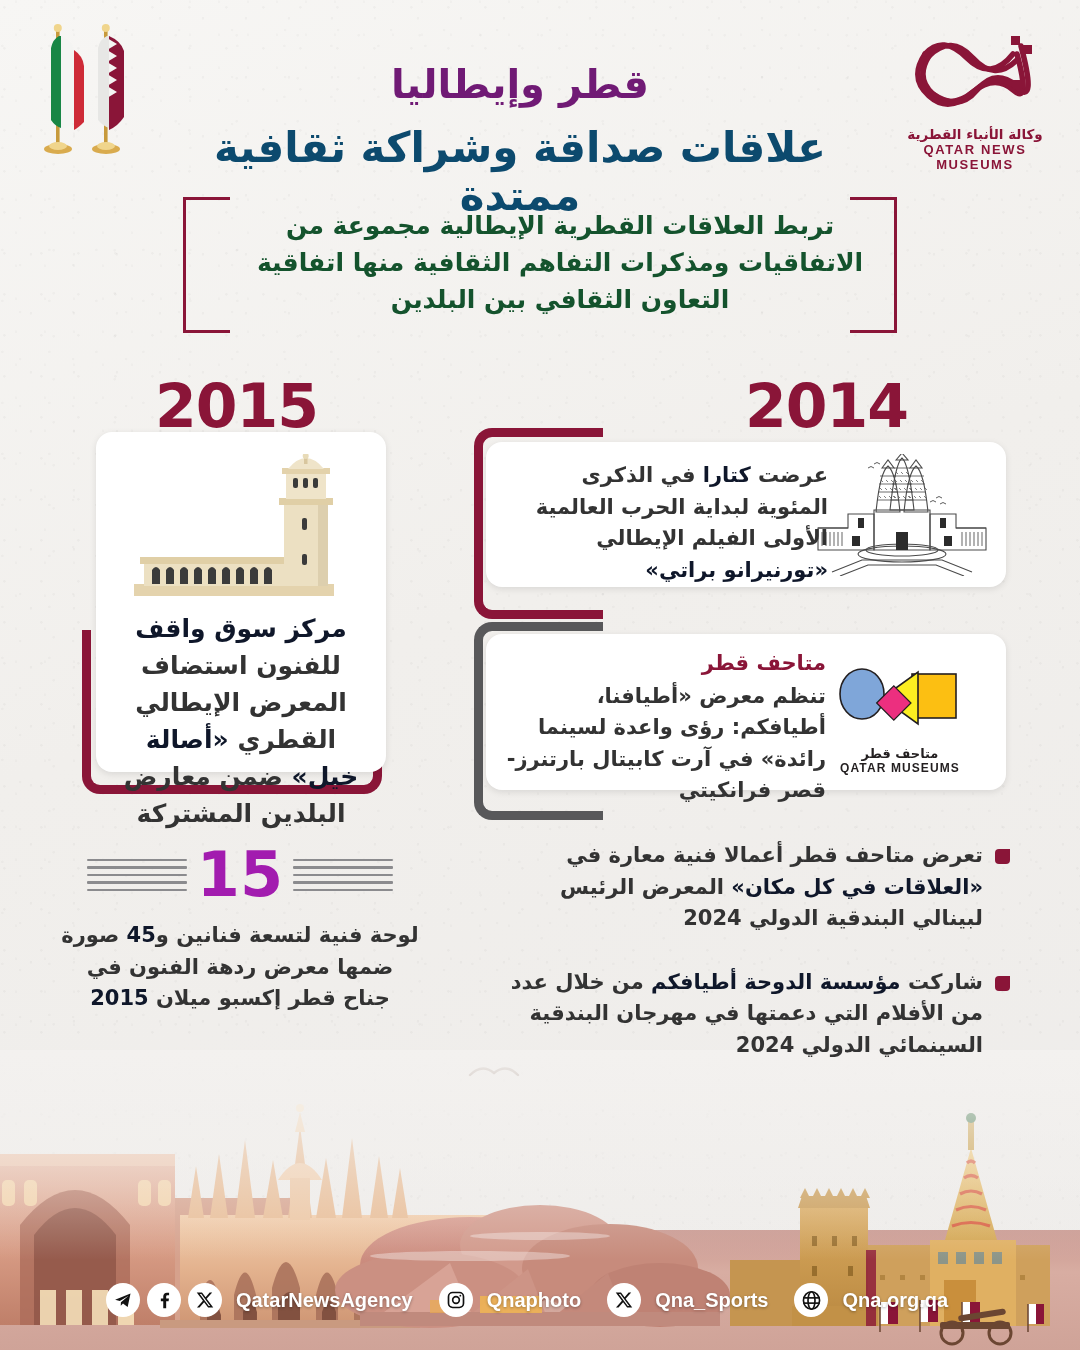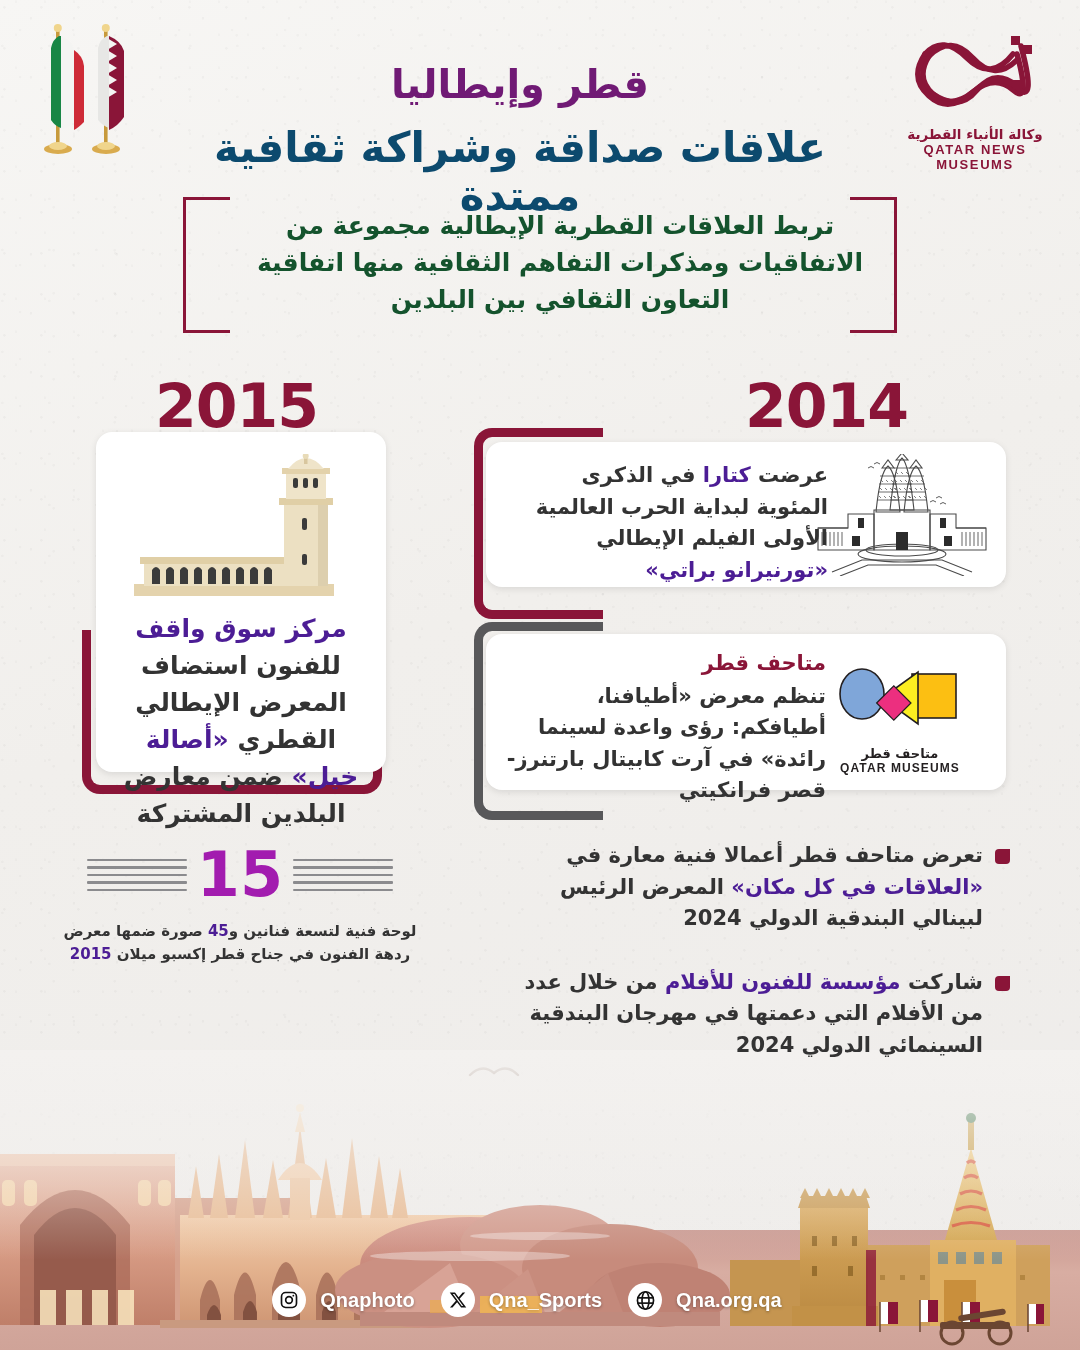--- a/index.html
+++ b/index.html
@@ -58,21 +58,21 @@
         box-shadow:0 2px 7px rgba(0,0,0,.10);}
   .bracket{position:absolute;z-index:5;}
 
   
   .card-2015{top:432px;left:96px;width:290px;height:340px;}
   .br-2015{top:630px;left:82px;width:282px;height:155px;
            border:9px solid #8a1538;border-top:none;border-radius:0 0 18px 18px;}
   .tower-img{position:absolute;top:22px;left:0;width:290px;height:150px;}
   .c2015-text{position:absolute;top:178px;left:14px;width:262px;text-align:center;
               font-size:25px;line-height:1.48;color:#333;font-weight:600;}
-  .hl{color:#4c1d95;font-weight:800;}
+  .hl{color:#0f172a;font-weight:800;}
 
   
   .card-2014{top:442px;left:486px;width:520px;height:145px;}
   .br-2014{top:428px;left:474px;width:120px;height:173px;
            border:9px solid #8a1538;border-right:none;border-radius:18px 0 0 18px;}
   .katara-img{position:absolute;top:12px;right:14px;width:180px;height:122px;}
   .c2014-text{position:absolute;top:18px;left:22px;width:320px;text-align:right;
               font-size:21px;line-height:1.5;color:#333;font-weight:600;}
 
   
@@ -87,21 +87,21 @@
             font-size:21px;line-height:1.5;color:#333;font-weight:600;}
   .cqm-title{color:#8a1538;font-weight:800;font-size:21px;display:block;margin-bottom:1px;}
 
   
   .stat{position:absolute;top:838px;left:60px;width:360px;z-index:6;text-align:center;}
   .stat-row{display:flex;align-items:center;justify-content:center;gap:10px;height:74px;}
   .lines{display:flex;flex-direction:column;gap:5px;width:100px;}
   .lines span{display:block;height:2.5px;background:#8b8b8e;border-radius:1px;}
   .stat-num{font-size:62px;font-weight:800;color:#a21caf;line-height:1;direction:ltr;
             font-family:"DejaVu Sans",sans-serif;}
-  .stat-text{margin-top:8px;font-size:15px;line-height:1.5;color:#333;font-weight:600;}
+  .stat-text{margin-top:8px;font-size:21px;line-height:1.5;color:#333;font-weight:600;}
 
   
   .bullets{position:absolute;top:840px;left:490px;width:520px;z-index:6;}
   .bullet{display:flex;gap:12px;margin-bottom:32px;}
   .dot{flex:0 0 auto;width:15px;height:15px;margin-top:9px;background:#8a1538;
        border-radius:4px 0 4px 4px;}
   .bullet p{margin:0;font-size:21px;line-height:1.5;color:#333;font-weight:600;text-align:right;flex:1;}
 
   
   .pano{position:absolute;bottom:0;left:0;width:1080px;height:300px;z-index:4;overflow:hidden;}
@@ -647,27 +647,45 @@
       <p>
         <span>تعرض متاحف قطر أعمالا فنية معارة في</span>
         <span class="hl">«العلاقات في كل مكان»</span>
         <span>المعرض الرئيس لبينالي البندقية الدولي 2024</span>
       </p>
     </div>
     <div class="bullet">
       <span class="dot"></span>
       <p>
         <span>شاركت</span>
-        <span class="hl">مؤسسة للفنون للأفلام</span>
+        <span class="hl">مؤسسة الدوحة أطيافكم</span>
         <span>من خلال عدد من الأفلام التي دعمتها في مهرجان البندقية السينمائي الدولي 2024</span>
       </p>
     </div>
   </div>
 
   <div class="social">
+    <div class="sgroup">
+      <span class="sicon">
+        <svg width="20" height="20" viewBox="0 0 24 24">
+            <path d="M2.5 11.8 21 4.2 17.6 20.3l-5.6-4.1-2.7 2.6.2-4.1L18.8 7 8.2 13.3z" fill="#111"></path>
+          </svg>
+      </span>
+      <span class="sicon">
+        <svg width="20" height="20" viewBox="0 0 24 24">
+            <path d="M14.6 22v-8.4h2.9l.44-3.4h-3.34V8.05c0-.98.28-1.65 1.7-1.65h1.8V3.35c-.31-.04-1.38-.13-2.62-.13-2.6 0-4.38 1.58-4.38 4.49v2.49H8.2v3.4h2.9V22z" fill="#111"></path>
+          </svg>
+      </span>
+      <span class="sicon">
+        <svg width="18" height="18" viewBox="0 0 24 24">
+            <path d="M18.2 2h3.4l-7.42 8.48L23 22h-6.83l-5.35-6.99L4.7 22H1.3l7.94-9.07L1 2h7l4.83 6.39zm-1.2 18h1.88L7.1 3.9H5.08z" fill="#111"></path>
+          </svg>
+      </span>
+      <span class="shandle">QatarNewsAgency</span>
+    </div>
 
     <div class="sgroup">
       <span class="sicon">
         <svg width="20" height="20" viewBox="0 0 24 24" fill="none" stroke="#111" stroke-width="2">
           <rect x="3" y="3" width="18" height="18" rx="5"></rect>
             <circle cx="12" cy="12" r="4"></circle>
           <circle cx="17.2" cy="6.8" r="1.1" fill="#111" stroke="none"></circle>
         </svg>
       </span>
       <span class="shandle">Qnaphoto</span>

